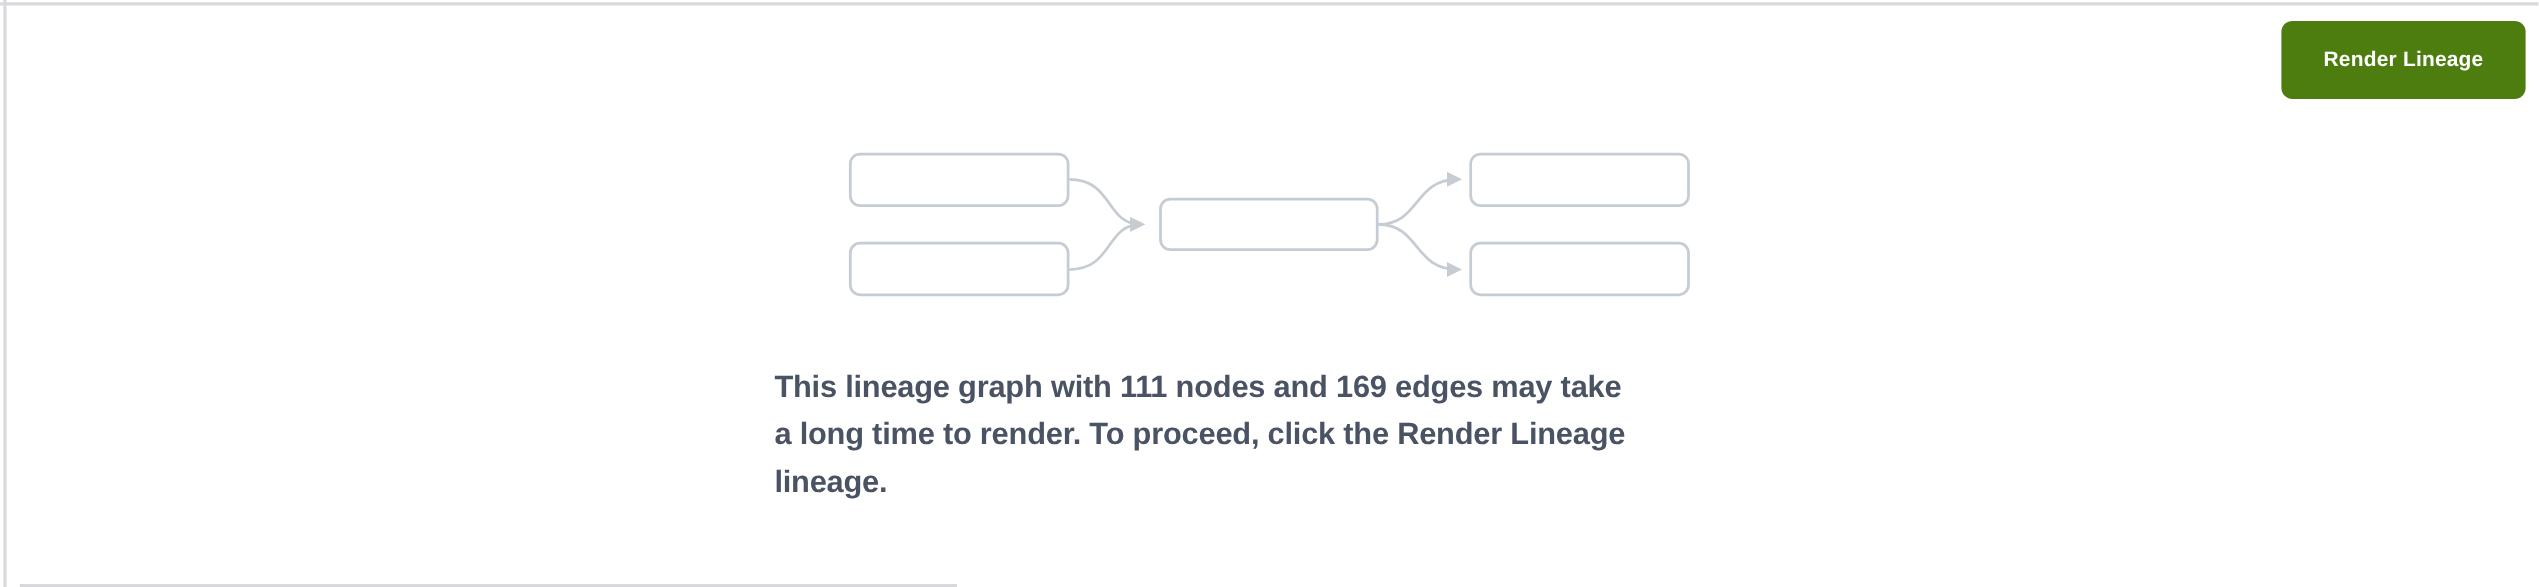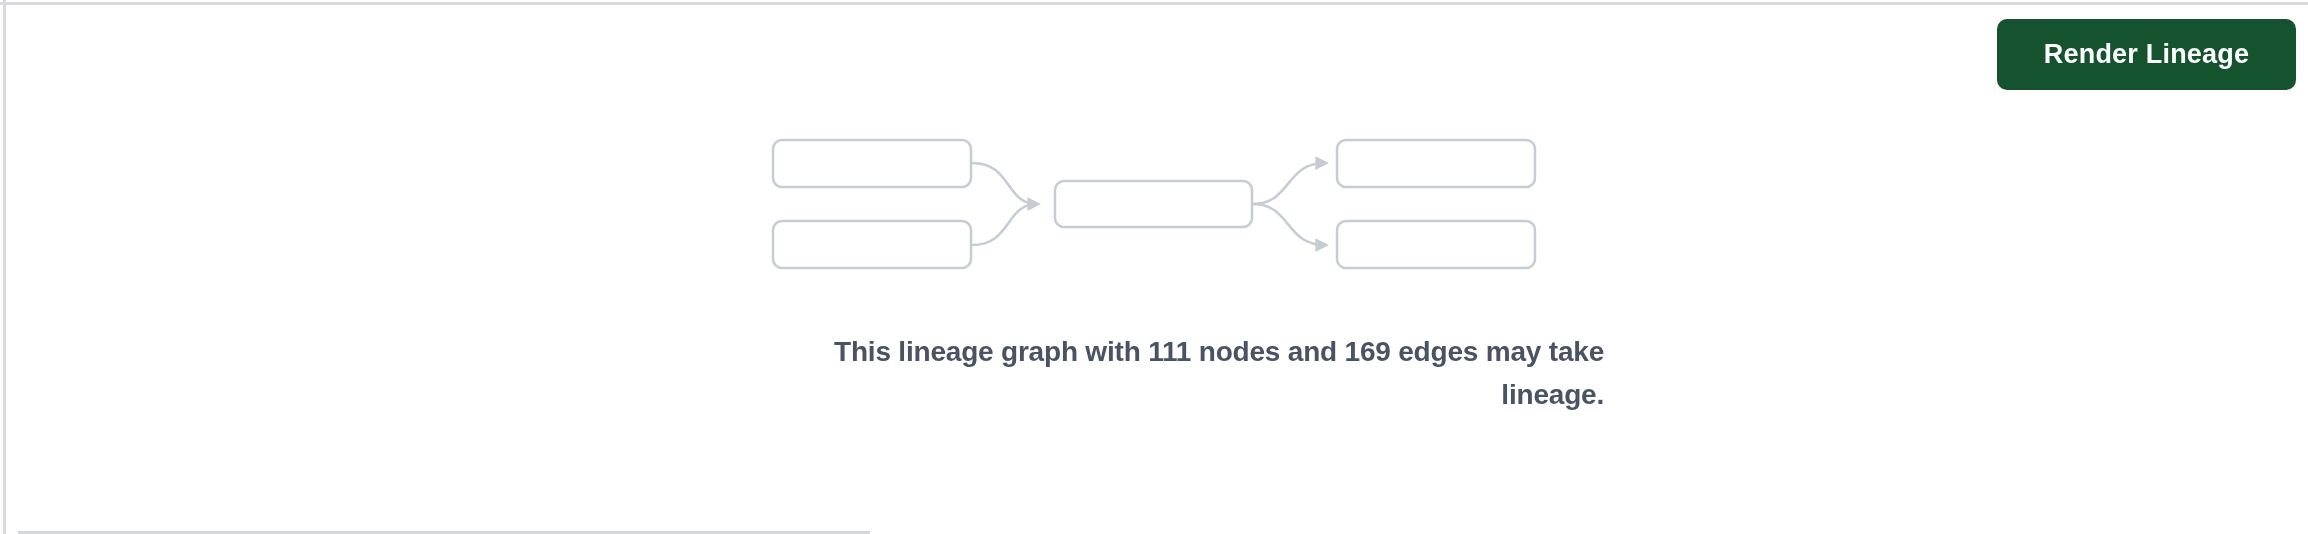--- a/index.html
+++ b/index.html
@@ -32,47 +32,47 @@
     position: absolute;
     bottom: 0; left: 18px;
     width: 852px;
     height: 3px;
     background: #d6d7da;
   }
   .render-btn {
     position: absolute;
     top: 19px;
     right: 12px;
-    width: 299px;
+    width: 222px;
     height: 71px;
-    background: #14532d;
+    background: #4d7c0f;
     color: #ffffff;
     border: none;
     border-radius: 10px;
     font-family: "Liberation Sans", sans-serif;
-    font-size: 27px;
+    font-size: 19px;
     font-weight: 700;
     letter-spacing: 0.2px;
     cursor: pointer;
   }
   .illustration {
     position: absolute;
     top: 136px;
     left: 50%;
     margin-left: -385px;
     width: 770px;
     height: 136px;
   }
   .message {
     position: absolute;
     top: 330px;
     left: 50%;
     transform: translateX(-50%);
     width: 900px;
-    text-align: right;
+    text-align: left;
     color: #4a5363;
     font-size: 28px;
     font-weight: 700;
     line-height: 43px;
     letter-spacing: -0.2px;
   }
   .message .line { white-space: nowrap; }
 </style>
 </head>
 <body>
@@ -105,16 +105,17 @@
         <rect x="4" y="85" width="198" height="47" rx="9"></rect>
         <rect x="286" y="45" width="197" height="46" rx="9"></rect>
         <rect x="568" y="4" width="198" height="47" rx="9"></rect>
         <rect x="568" y="85" width="198" height="47" rx="9"></rect>
       </g>
     </svg>
   </div>
 
   <div class="message">
     <div class="line">This lineage graph with 111 nodes and 169 edges may take</div>
+    <div class="line">a long time to render. To proceed, click the Render Lineage</div>
     <div class="line">lineage.</div>
   </div>
 
 </div>
 
 </body></html>

